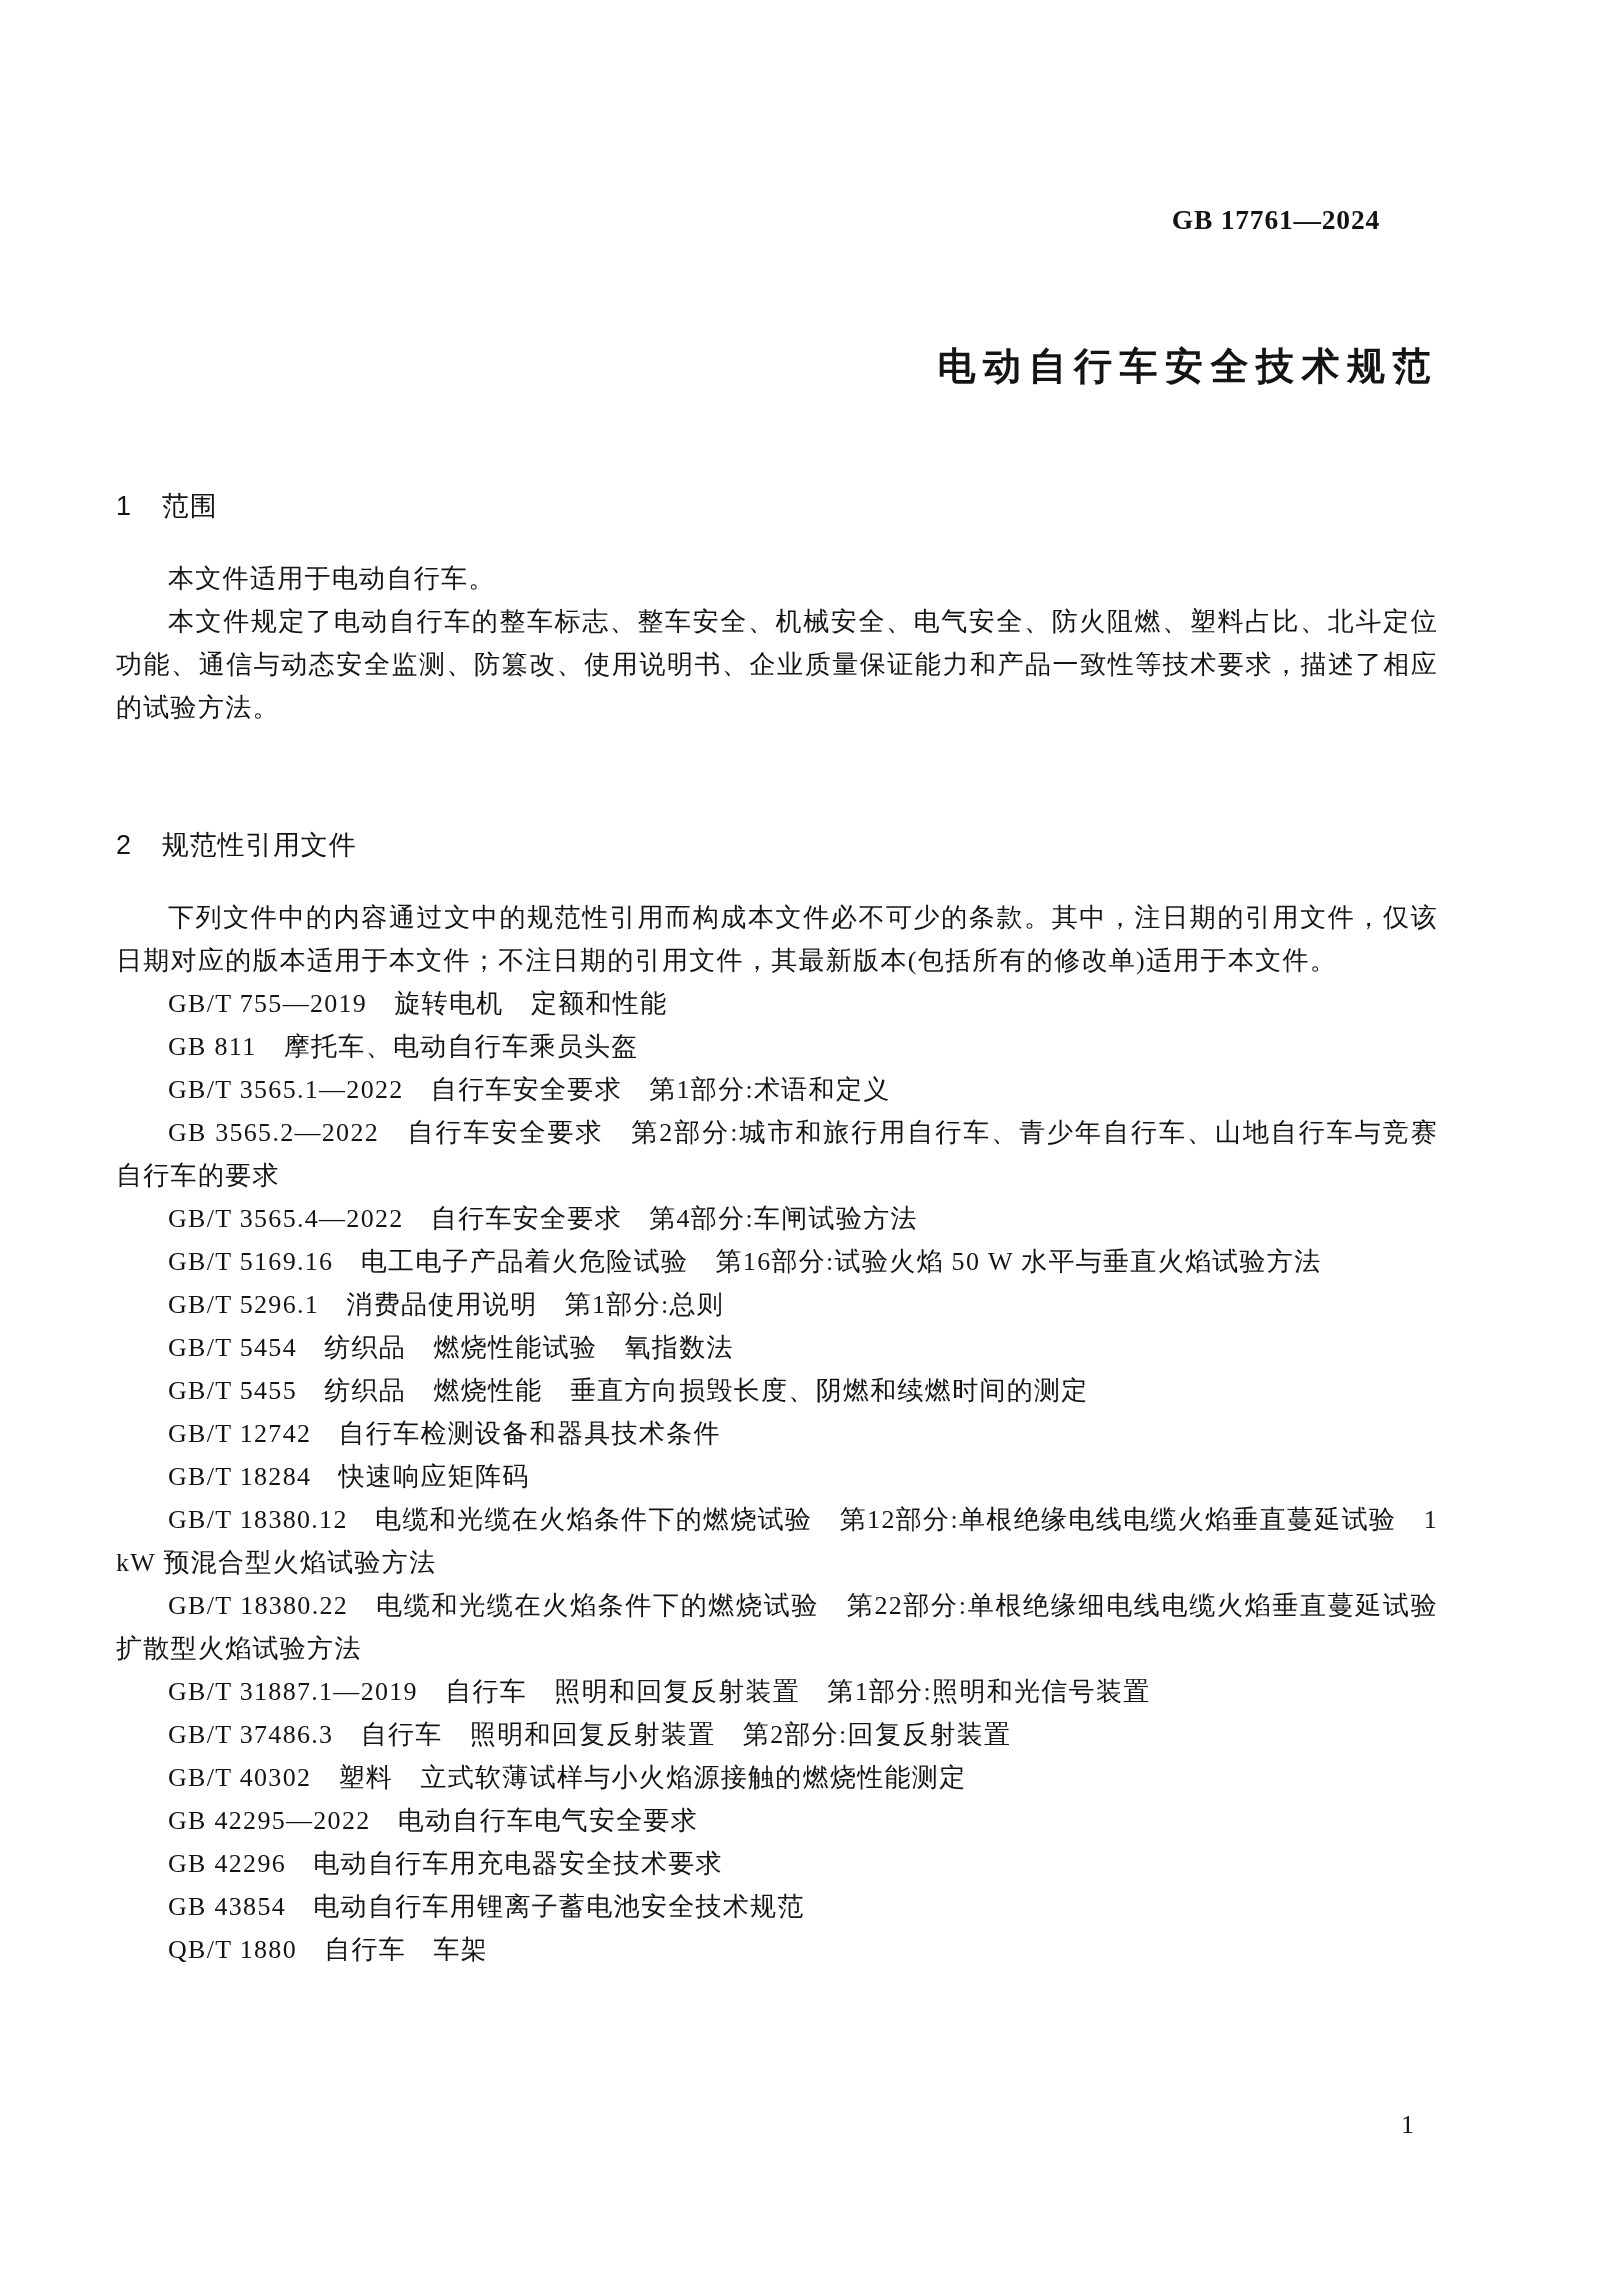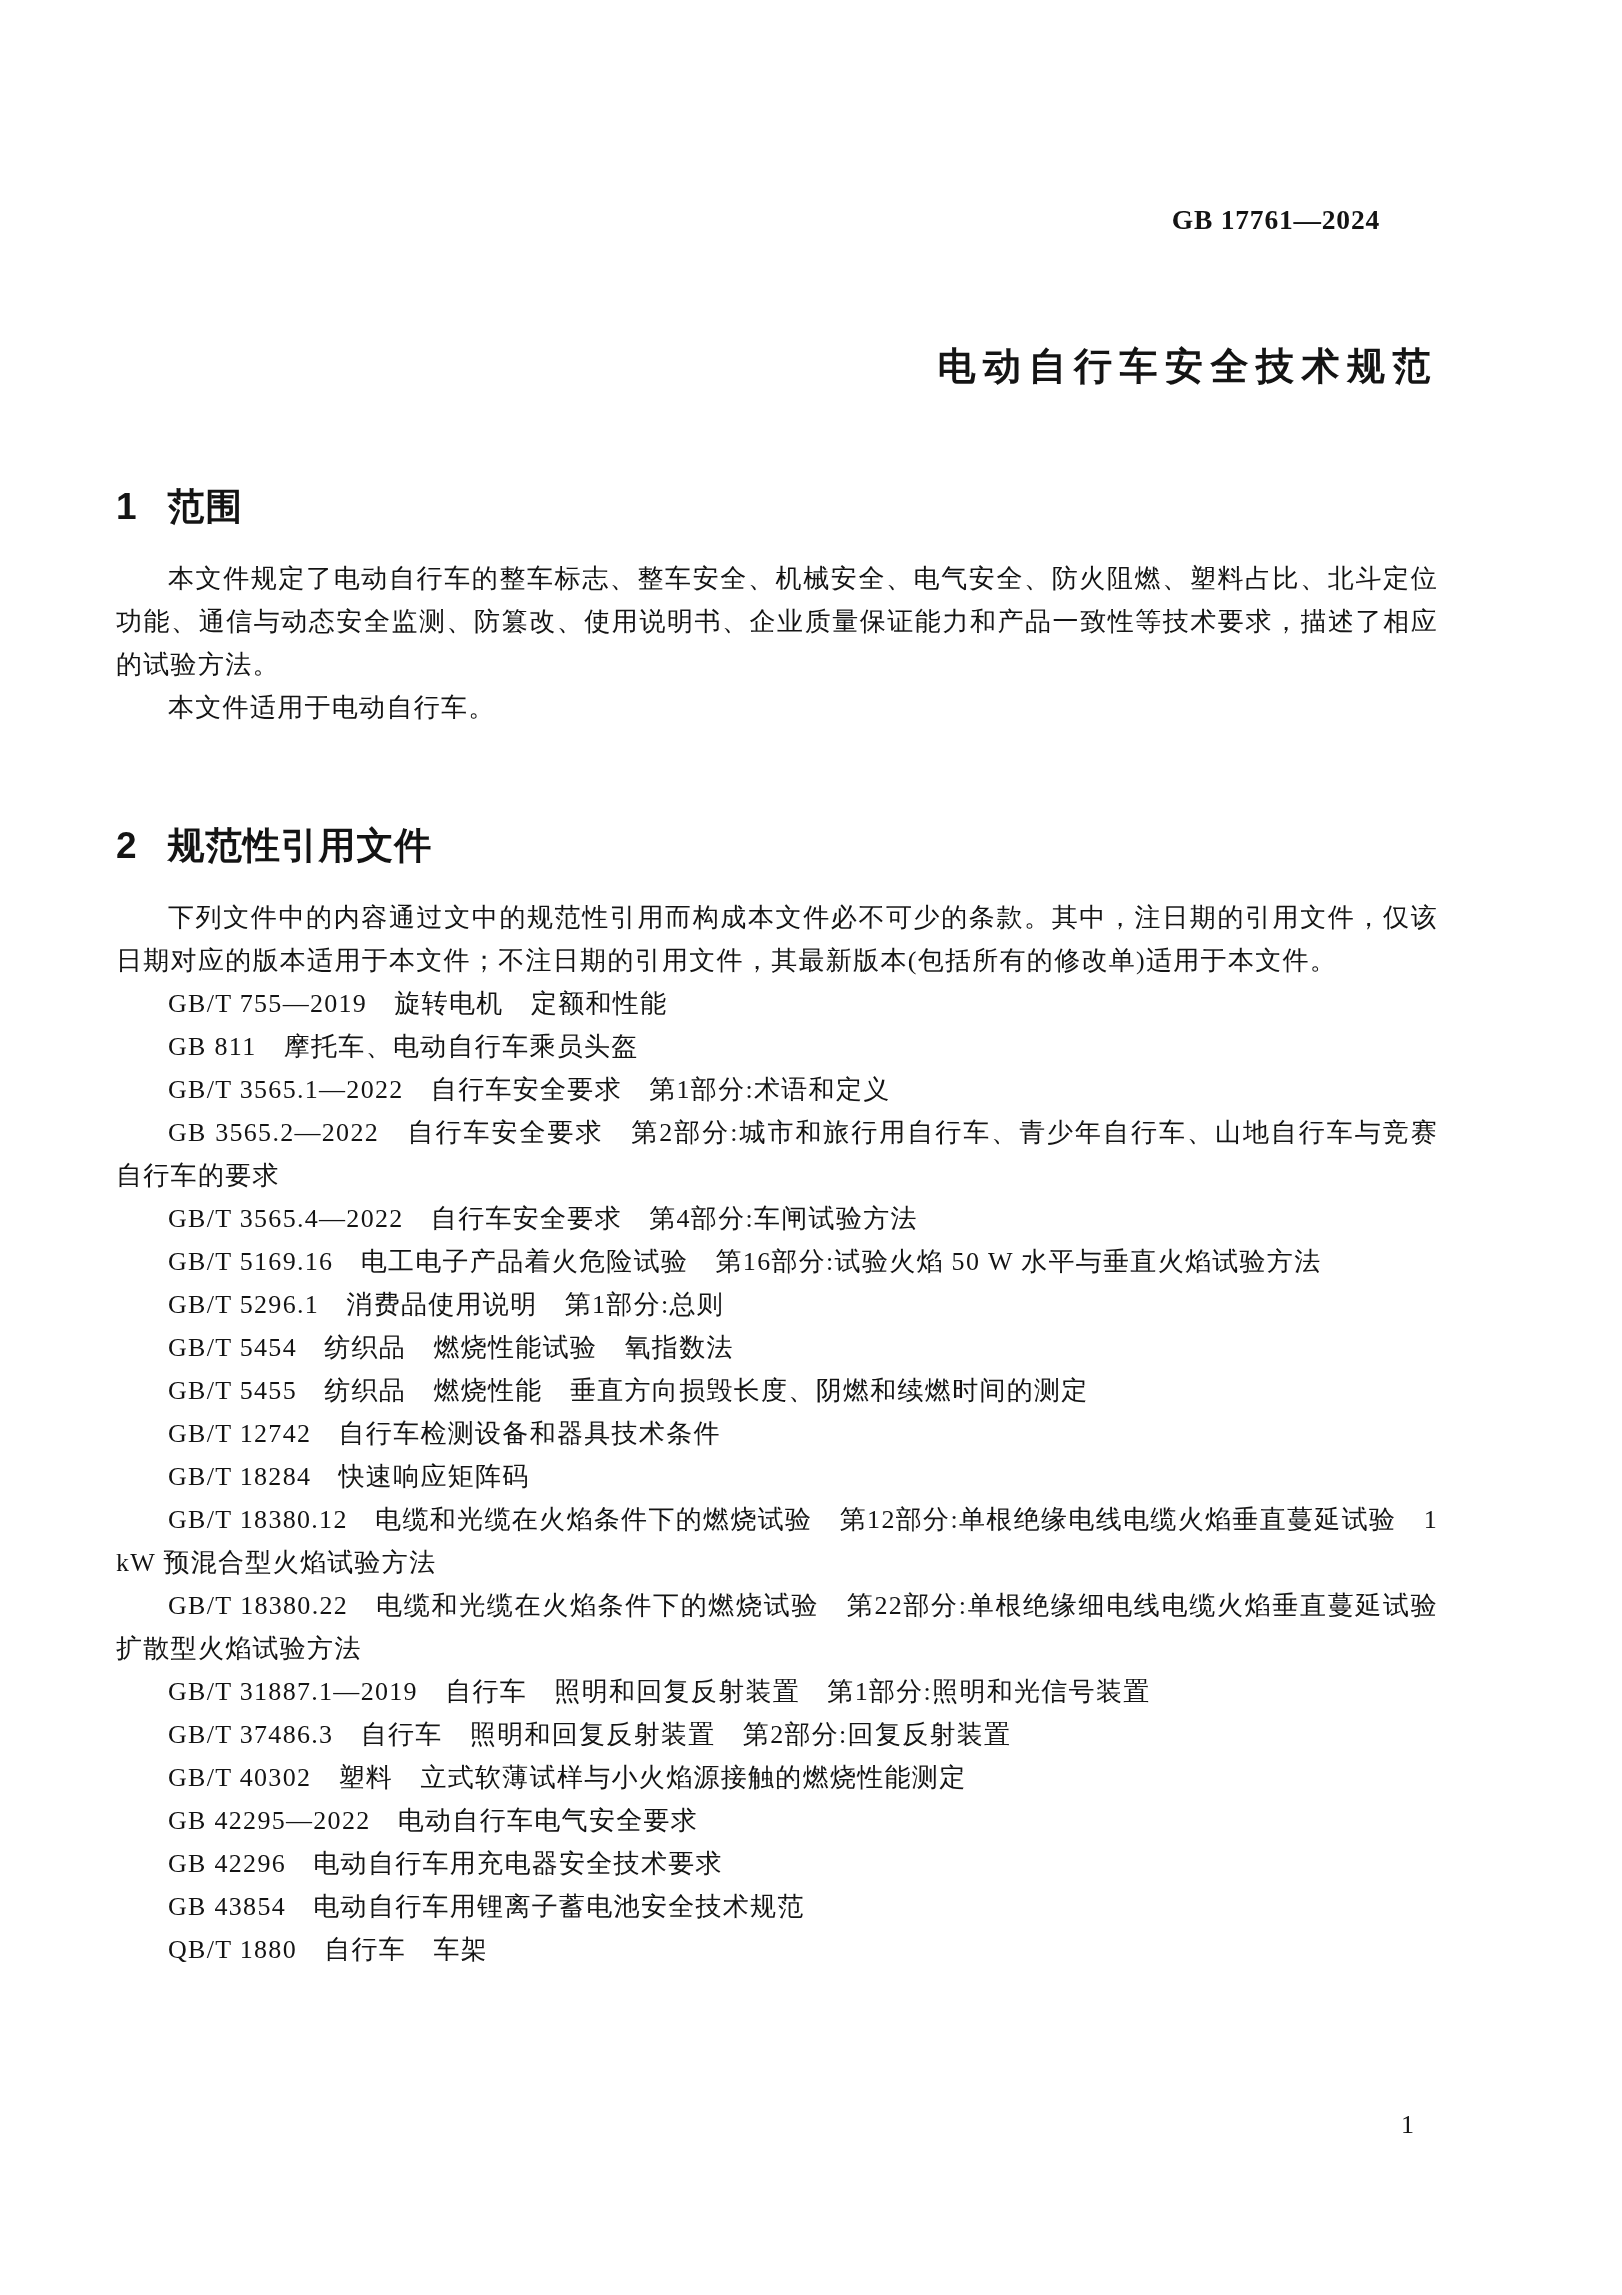--- a/index.html
+++ b/index.html
@@ -31,22 +31,22 @@
     text-align: right;
     font-family: "Liberation Sans", "DejaVu Sans", sans-serif;
     font-weight: bold;
     font-size: 38px;
     line-height: 47px;
     letter-spacing: 7.5px;
   }
   .section-heading {
     margin: 98px 0 32px 0;
     font-family: "Liberation Sans", "DejaVu Sans", sans-serif;
-    font-weight: bold;
-    font-size: 37px;
+    font-weight: normal;
+    font-size: 27px;
     line-height: 37px;
     letter-spacing: 0.8px;
   }
   .section-heading .sec-num { margin-right: 30px; }
   .body-text {
     margin: 0;
     font-family: "Liberation Serif", "DejaVu Serif", serif;
     font-size: 26px;
     line-height: 43px;
     letter-spacing: 1.3px;
@@ -68,22 +68,22 @@
 <div class="page">
 
   <div class="doc-header">GB 17761—2024</div>
 
   <h1 class="doc-title">电动自行车安全技术规范</h1>
 
   <div class="section-heading">
     <span class="sec-num">1</span><span class="sec-title">范围</span>
   </div>
 
+  <p class="body-text">本文件适用于电动自行车。</p>
   <p class="body-text">本文件规定了电动自行车的整车标志、整车安全、机械安全、电气安全、防火阻燃、塑料占比、北斗定位功能、通信与动态安全监测、防篡改、使用说明书、企业质量保证能力和产品一致性等技术要求，描述了相应的试验方法。</p>
-  <p class="body-text">本文件适用于电动自行车。</p>
 
   <div class="section-heading">
     <span class="sec-num">2</span><span class="sec-title">规范性引用文件</span>
   </div>
 
   <p class="body-text">下列文件中的内容通过文中的规范性引用而构成本文件必不可少的条款。其中，注日期的引用文件，仅该日期对应的版本适用于本文件；不注日期的引用文件，其最新版本(包括所有的修改单)适用于本文件。</p>
 
   <p class="body-text ref">GB/T 755—2019　旋转电机　定额和性能</p>
   <p class="body-text ref">GB 811　摩托车、电动自行车乘员头盔</p>
   <p class="body-text ref">GB/T 3565.1—2022　自行车安全要求　第1部分:术语和定义</p>

